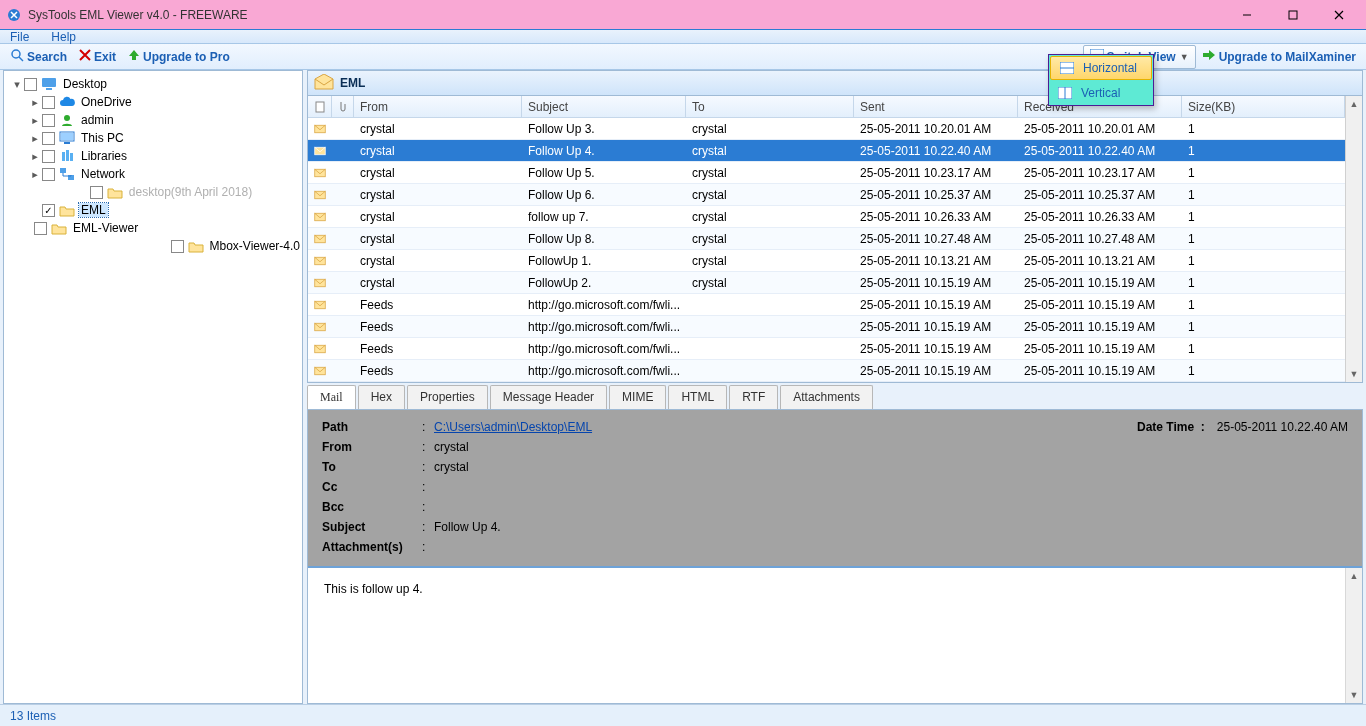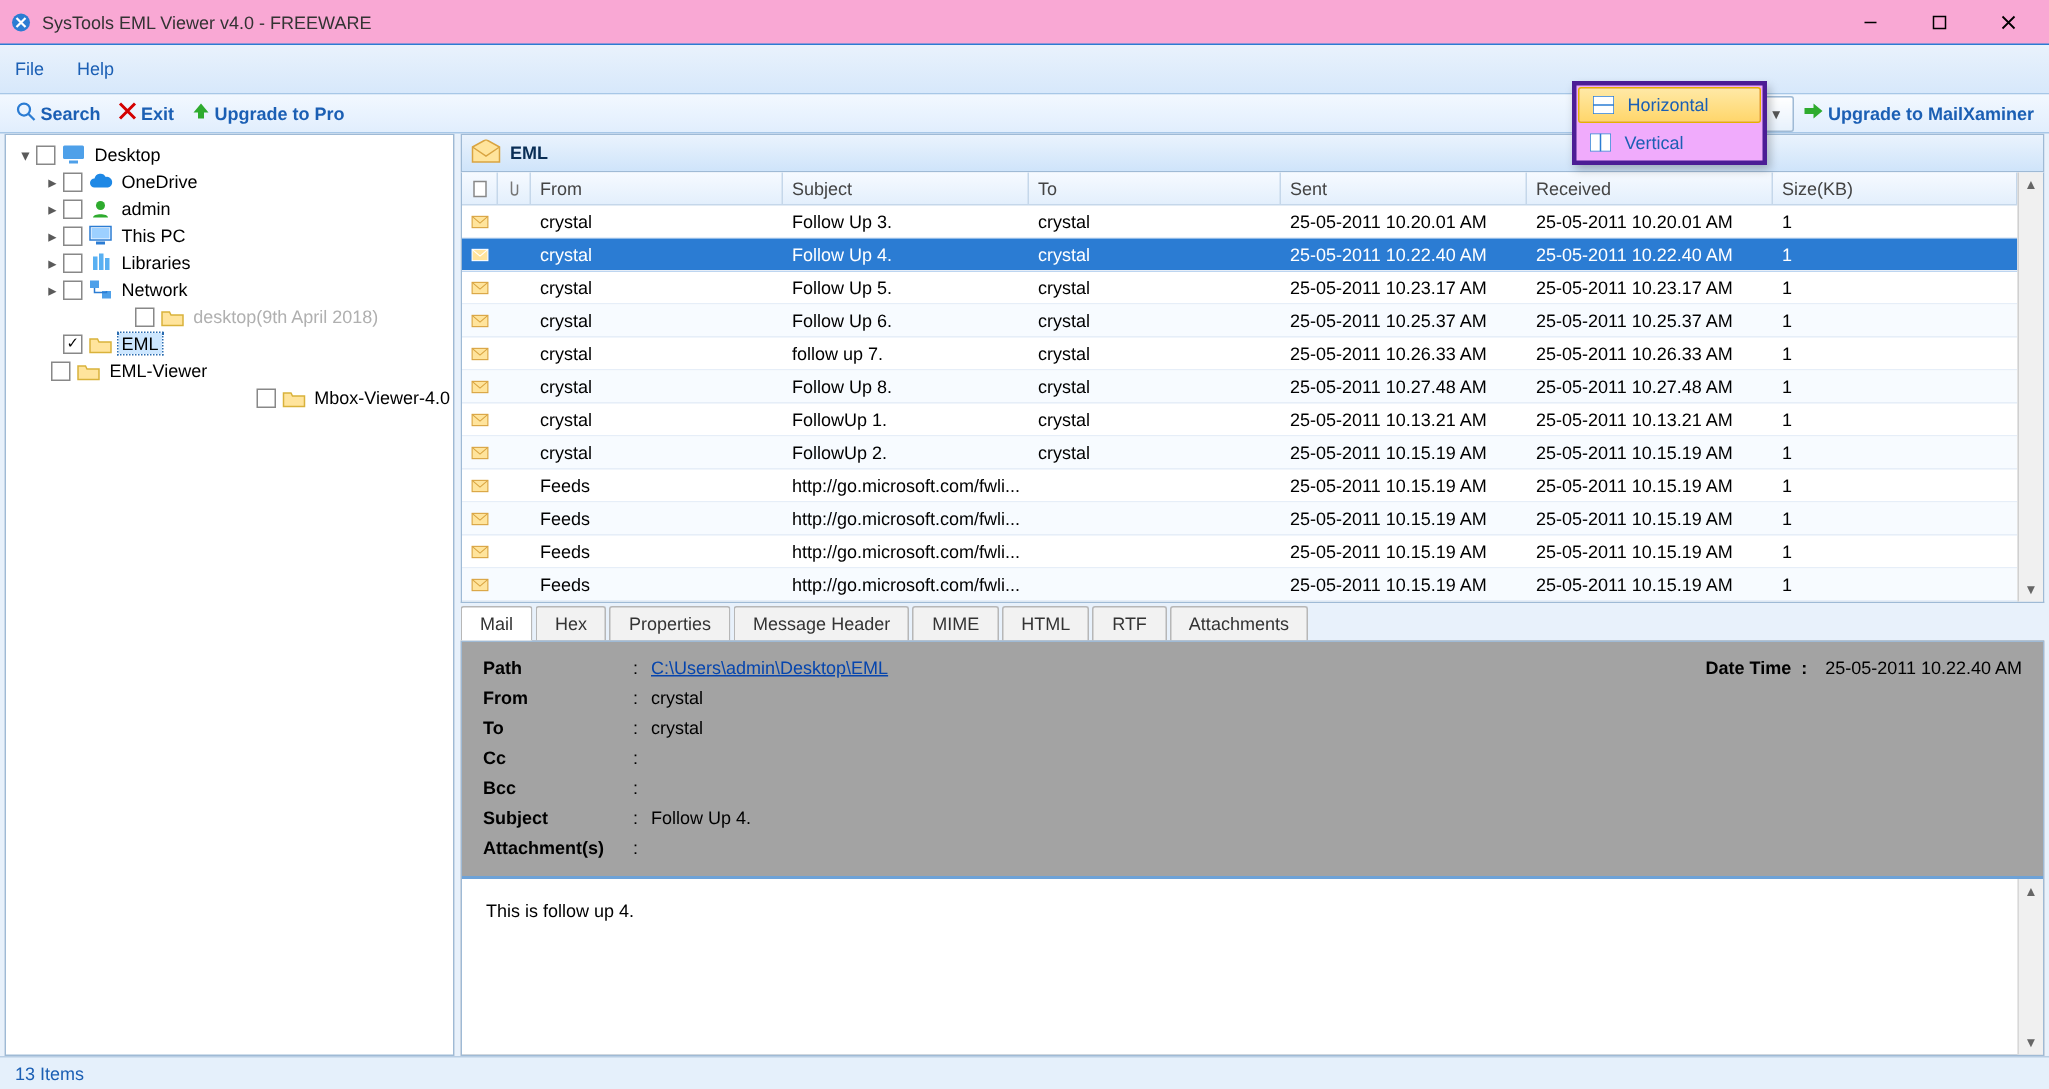--- a/index.html
+++ b/index.html
@@ -4,30 +4,30 @@
 <style>
   *{box-sizing:border-box;}
   html,body{margin:0;padding:0;height:100%;font-family:"Segoe UI",Tahoma,sans-serif;font-size:12px;color:#000;}
   body{background:#e8f1fb;display:flex;flex-direction:column;width:1366px;height:726px;overflow:hidden;}
 
   .titlebar{height:30px;background:#f9a8d4;border-bottom:1px solid #2b7cd3;display:flex;align-items:center;padding:0 4px 0 6px;}
   .titlebar .app-ico{width:16px;height:16px;margin-right:6px;}
   .titlebar .title{flex:1;font-size:12px;color:#333;}
   .wbtn{width:46px;height:30px;display:flex;align-items:center;justify-content:center;}
 
-  .menubar{height:33px;background:linear-gradient(#e9f2fc,#d7e8fb);border-bottom:1px solid #a7c7e7;display:flex;align-items:center;padding:0 10px;}
+  .menubar{height:14px;background:linear-gradient(#e9f2fc,#d7e8fb);border-bottom:1px solid #a7c7e7;display:flex;align-items:center;padding:0 10px;}
   .menubar span{color:#1b5fb4;margin-right:22px;}
 
   .toolbar{height:26px;background:linear-gradient(#f2f8ff,#e1eefd);border-bottom:1px solid #a7c7e7;display:flex;align-items:center;padding:0 4px;font-weight:bold;}
   .tbtn{display:flex;align-items:center;padding:0 6px;height:24px;color:#1b5fb4;}
   .tbtn .ico{margin-right:3px;}
   .toolbar .spacer{flex:1;}
   .toolbar .dropdown-arrow{margin-left:4px;color:#555;font-size:9px;}
 
-  .switch-menu{position:absolute;top:54px;left:1048px;width:130px;background:#f0abfc;border:3px solid #4c1d95;box-shadow:2px 3px 6px rgba(0,0,0,.25);z-index:50;}
+  .switch-menu{position:absolute;top:54px;left:1048px;width:106px;background:#5eead4;border:1px solid #4c1d95;box-shadow:2px 3px 6px rgba(0,0,0,.25);z-index:50;}
   .switch-menu .mi{display:flex;align-items:center;height:24px;padding:0 6px;}
   .switch-menu .mi .mico{width:20px;display:flex;justify-content:center;color:#2b7cd3;}
   .switch-menu .mi.sel{background:linear-gradient(#ffe9a6,#ffd66b);border:1px solid #e5b200;border-radius:2px;margin:1px;}
   .switch-menu .mi span.lbl{color:#1b5fb4;margin-left:4px;}
 
   .workarea{flex:1;display:flex;overflow:hidden;}
 
   .sidebar{width:300px;background:#fff;border:1px solid #9fbad5;margin:0 0 0 3px;display:flex;flex-direction:column;}
   .tree{flex:1;padding:4px 0;overflow:auto;}
   .node{display:flex;align-items:center;height:18px;white-space:nowrap;}
@@ -59,21 +59,21 @@
   .col-sent{width:164px;flex:0 0 164px;}
   .col-recv{width:164px;flex:0 0 164px;}
   .col-size{flex:1;}
 
   .gscroll{width:17px;background:#f0f0f0;border-left:1px solid #d0d0d0;position:relative;}
   .gscroll .arr{position:absolute;left:0;width:100%;height:16px;display:flex;align-items:center;justify-content:center;font-size:9px;color:#666;}
   .gscroll .arr.top{top:0;} .gscroll .arr.bot{bottom:0;}
 
   .tabs{display:flex;margin-top:2px;}
   .tab{padding:4px 12px;border:1px solid #b7b7b7;background:#f2f2f2;border-bottom:none;margin-right:2px;color:#333;font-size:12px;border-radius:2px 2px 0 0;}
-  .tab.active{background:#fff;position:relative;z-index:2;}
+  .tab.active{background:#fff;position:relative;z-index:2;font-family:Liberation Serif, serif;}
 
   .preview{flex:1;display:flex;flex-direction:column;border:1px solid #9fbad5;background:#a3a3a3;min-height:0;}
   .phead{padding:10px 14px 6px 14px;border-bottom:2px solid #6da2d8;}
   .prow{display:flex;margin-bottom:6px;}
   .plabel{width:100px;font-weight:700;}
   .pcolon{width:12px;}
   .pval a{color:#0645ad;text-decoration:underline;}
   .pdate-lbl{font-weight:700;}
   .pbody{background:#fff;flex:1;padding:14px 16px;margin:0;position:relative;}
   .pbody-scroll{position:absolute;right:0;top:0;bottom:0;width:17px;background:#f0f0f0;border-left:1px solid #d8d8d8;}

